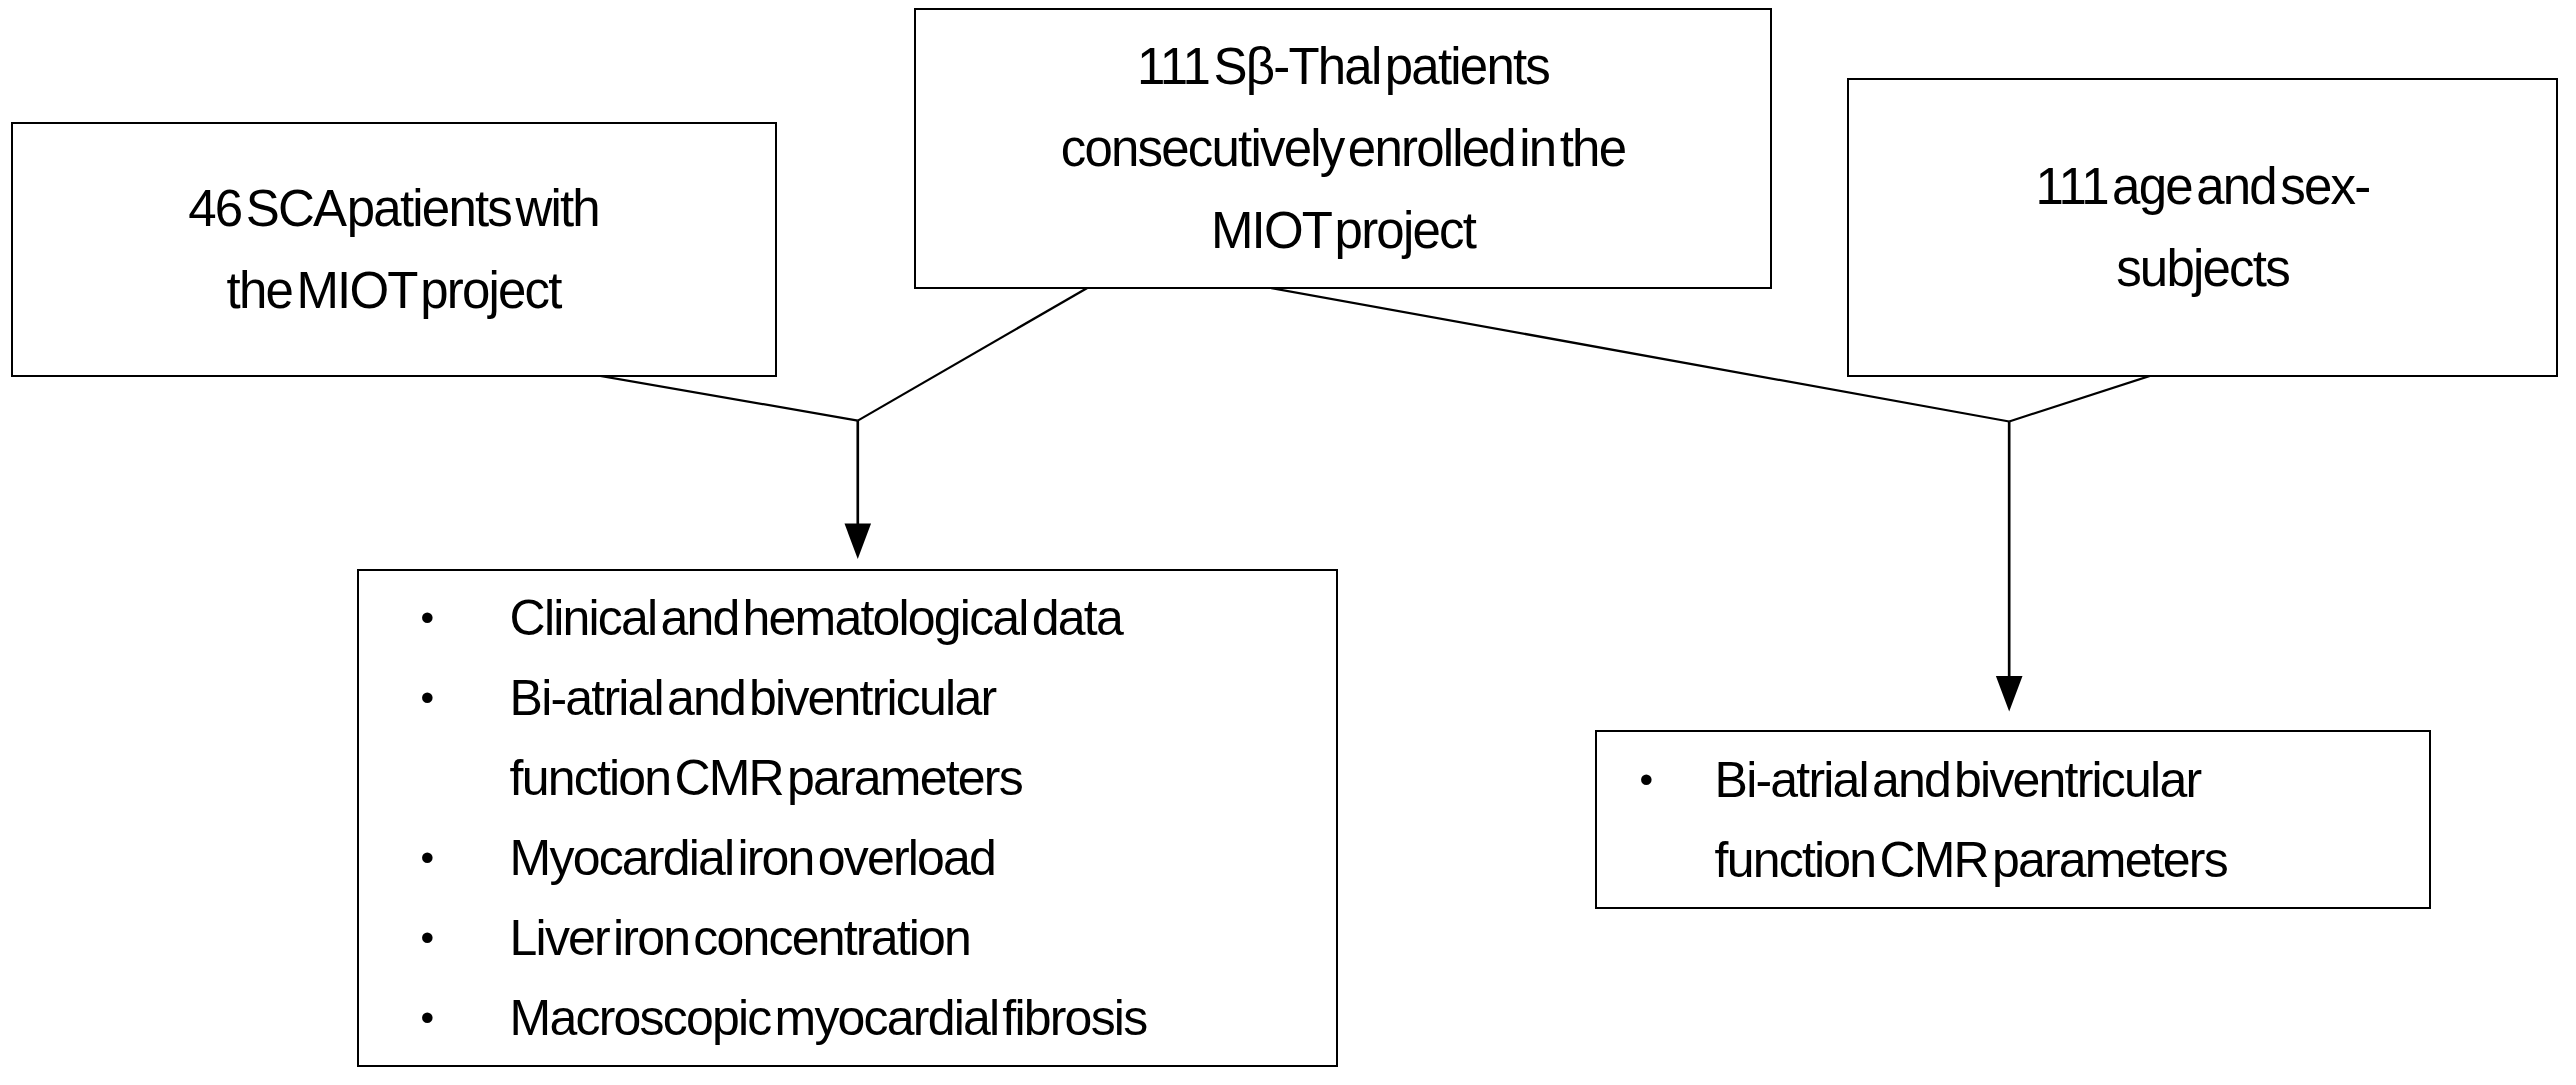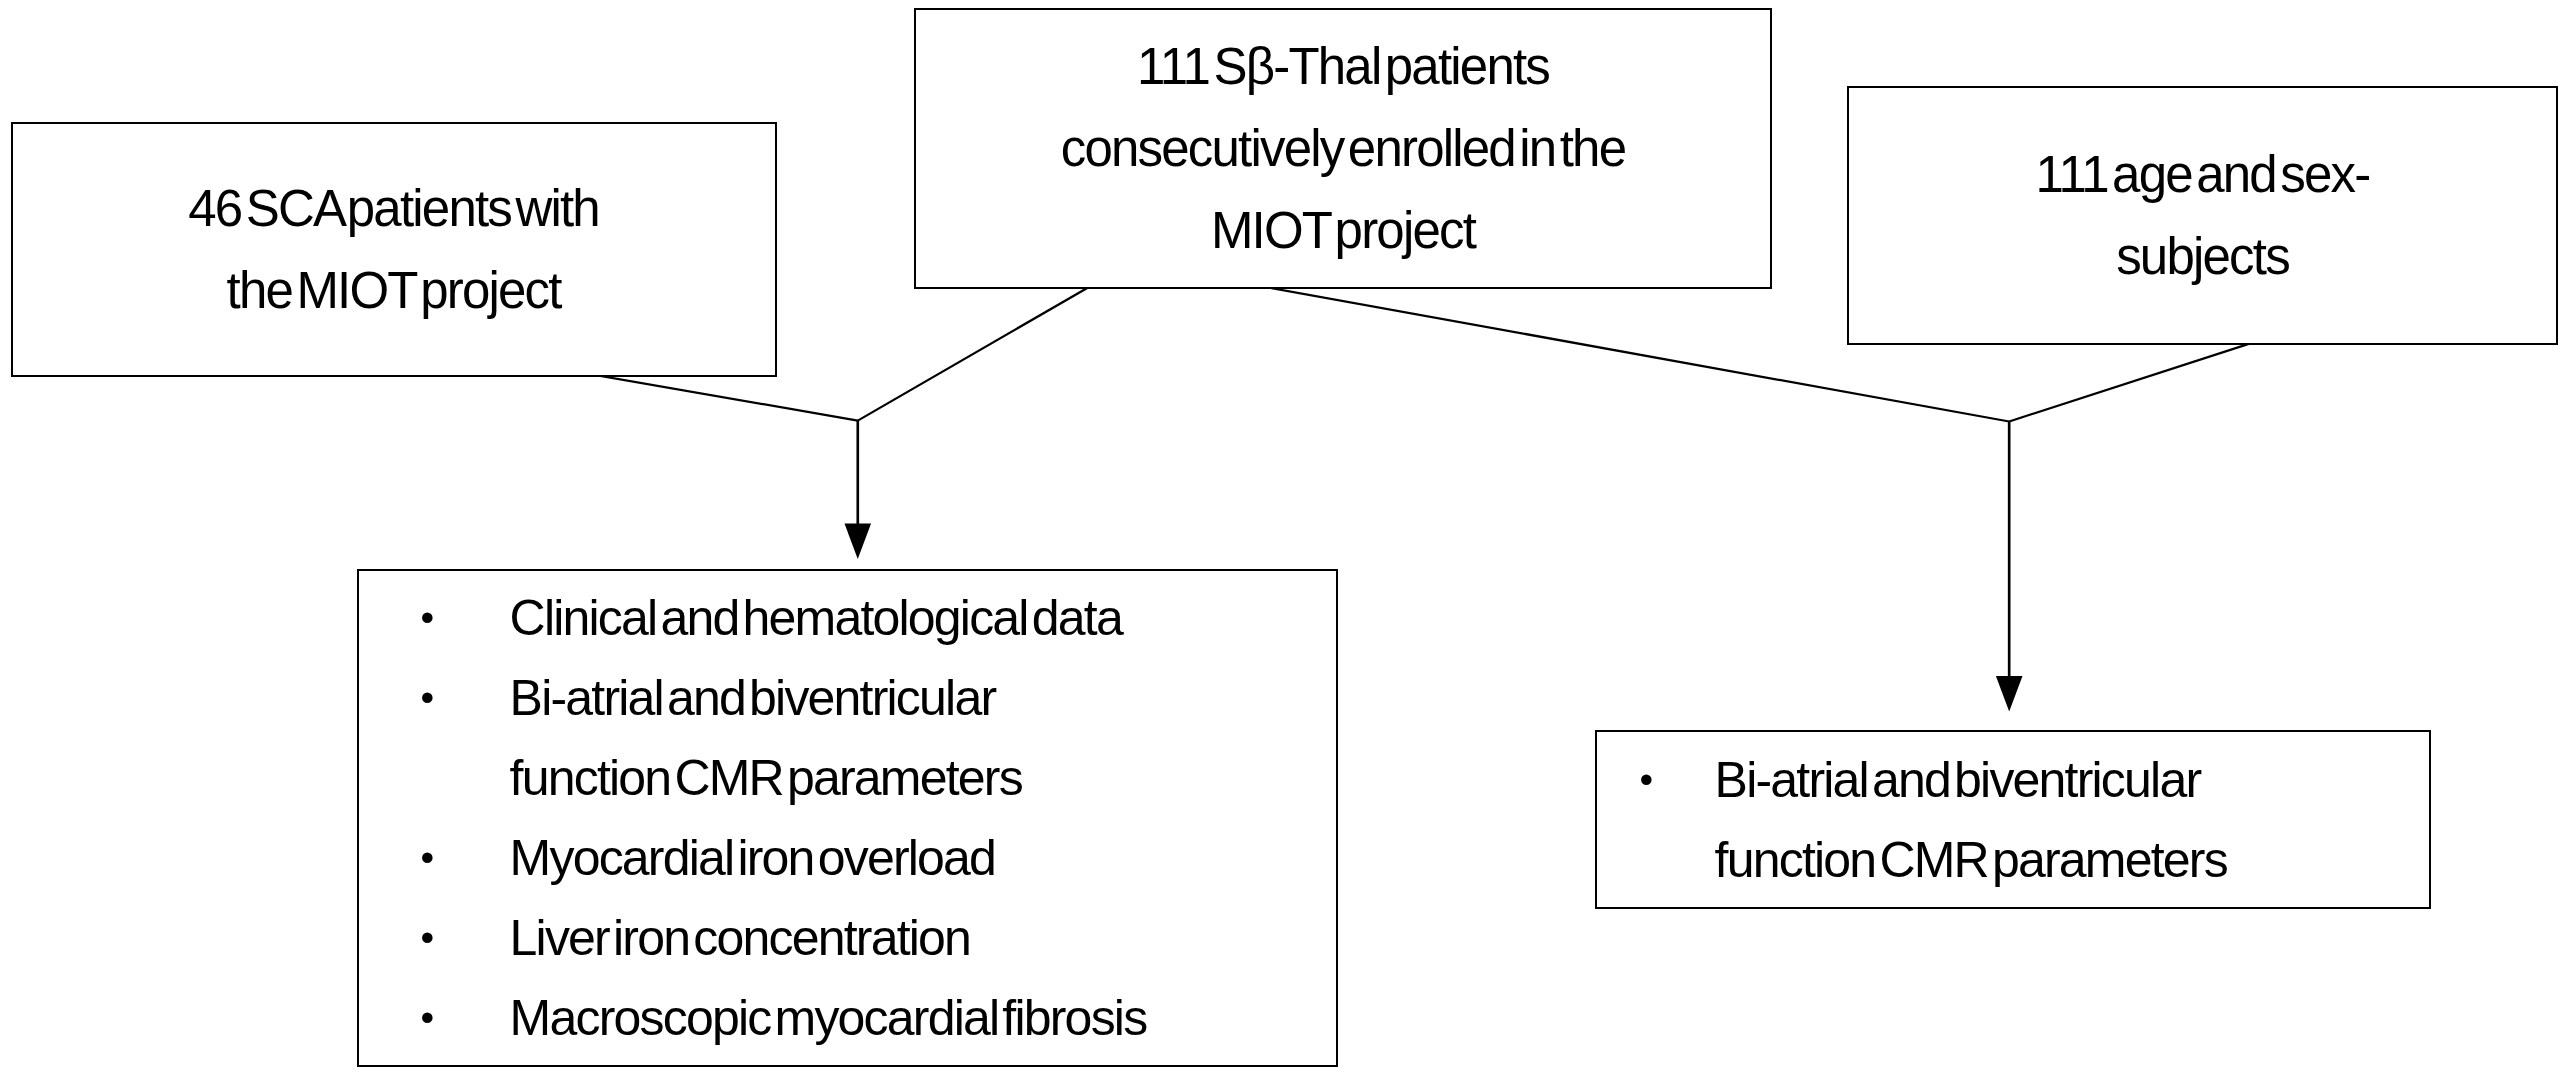--- a/index.html
+++ b/index.html
@@ -43,21 +43,21 @@
   .flowbox .tline {
     display: block;
     font-size: 51px;
     line-height: 82px;
     letter-spacing: -1.8px;
     word-spacing: -8px;
     white-space: nowrap;
   }
   #box-sca      { left: 10.6px;   top: 84px;  width: 766px; height: 255px; margin-top: 38px; }
   #box-sbthal   { left: 914px; top: 8px;   width: 858px; height: 281px; }
-  #box-healthy  { left: 1847px; top: 86px;  width: 711px; height: 259px; }
+  #box-healthy  { left: 1847px; top: 78px;  width: 711px; height: 299px; }
 
   .listbox {
     position: absolute;
     box-sizing: border-box;
     border: 2.7px solid #000000;
     background: #ffffff;
     display: flex;
     flex-direction: column;
     justify-content: center;
   }

